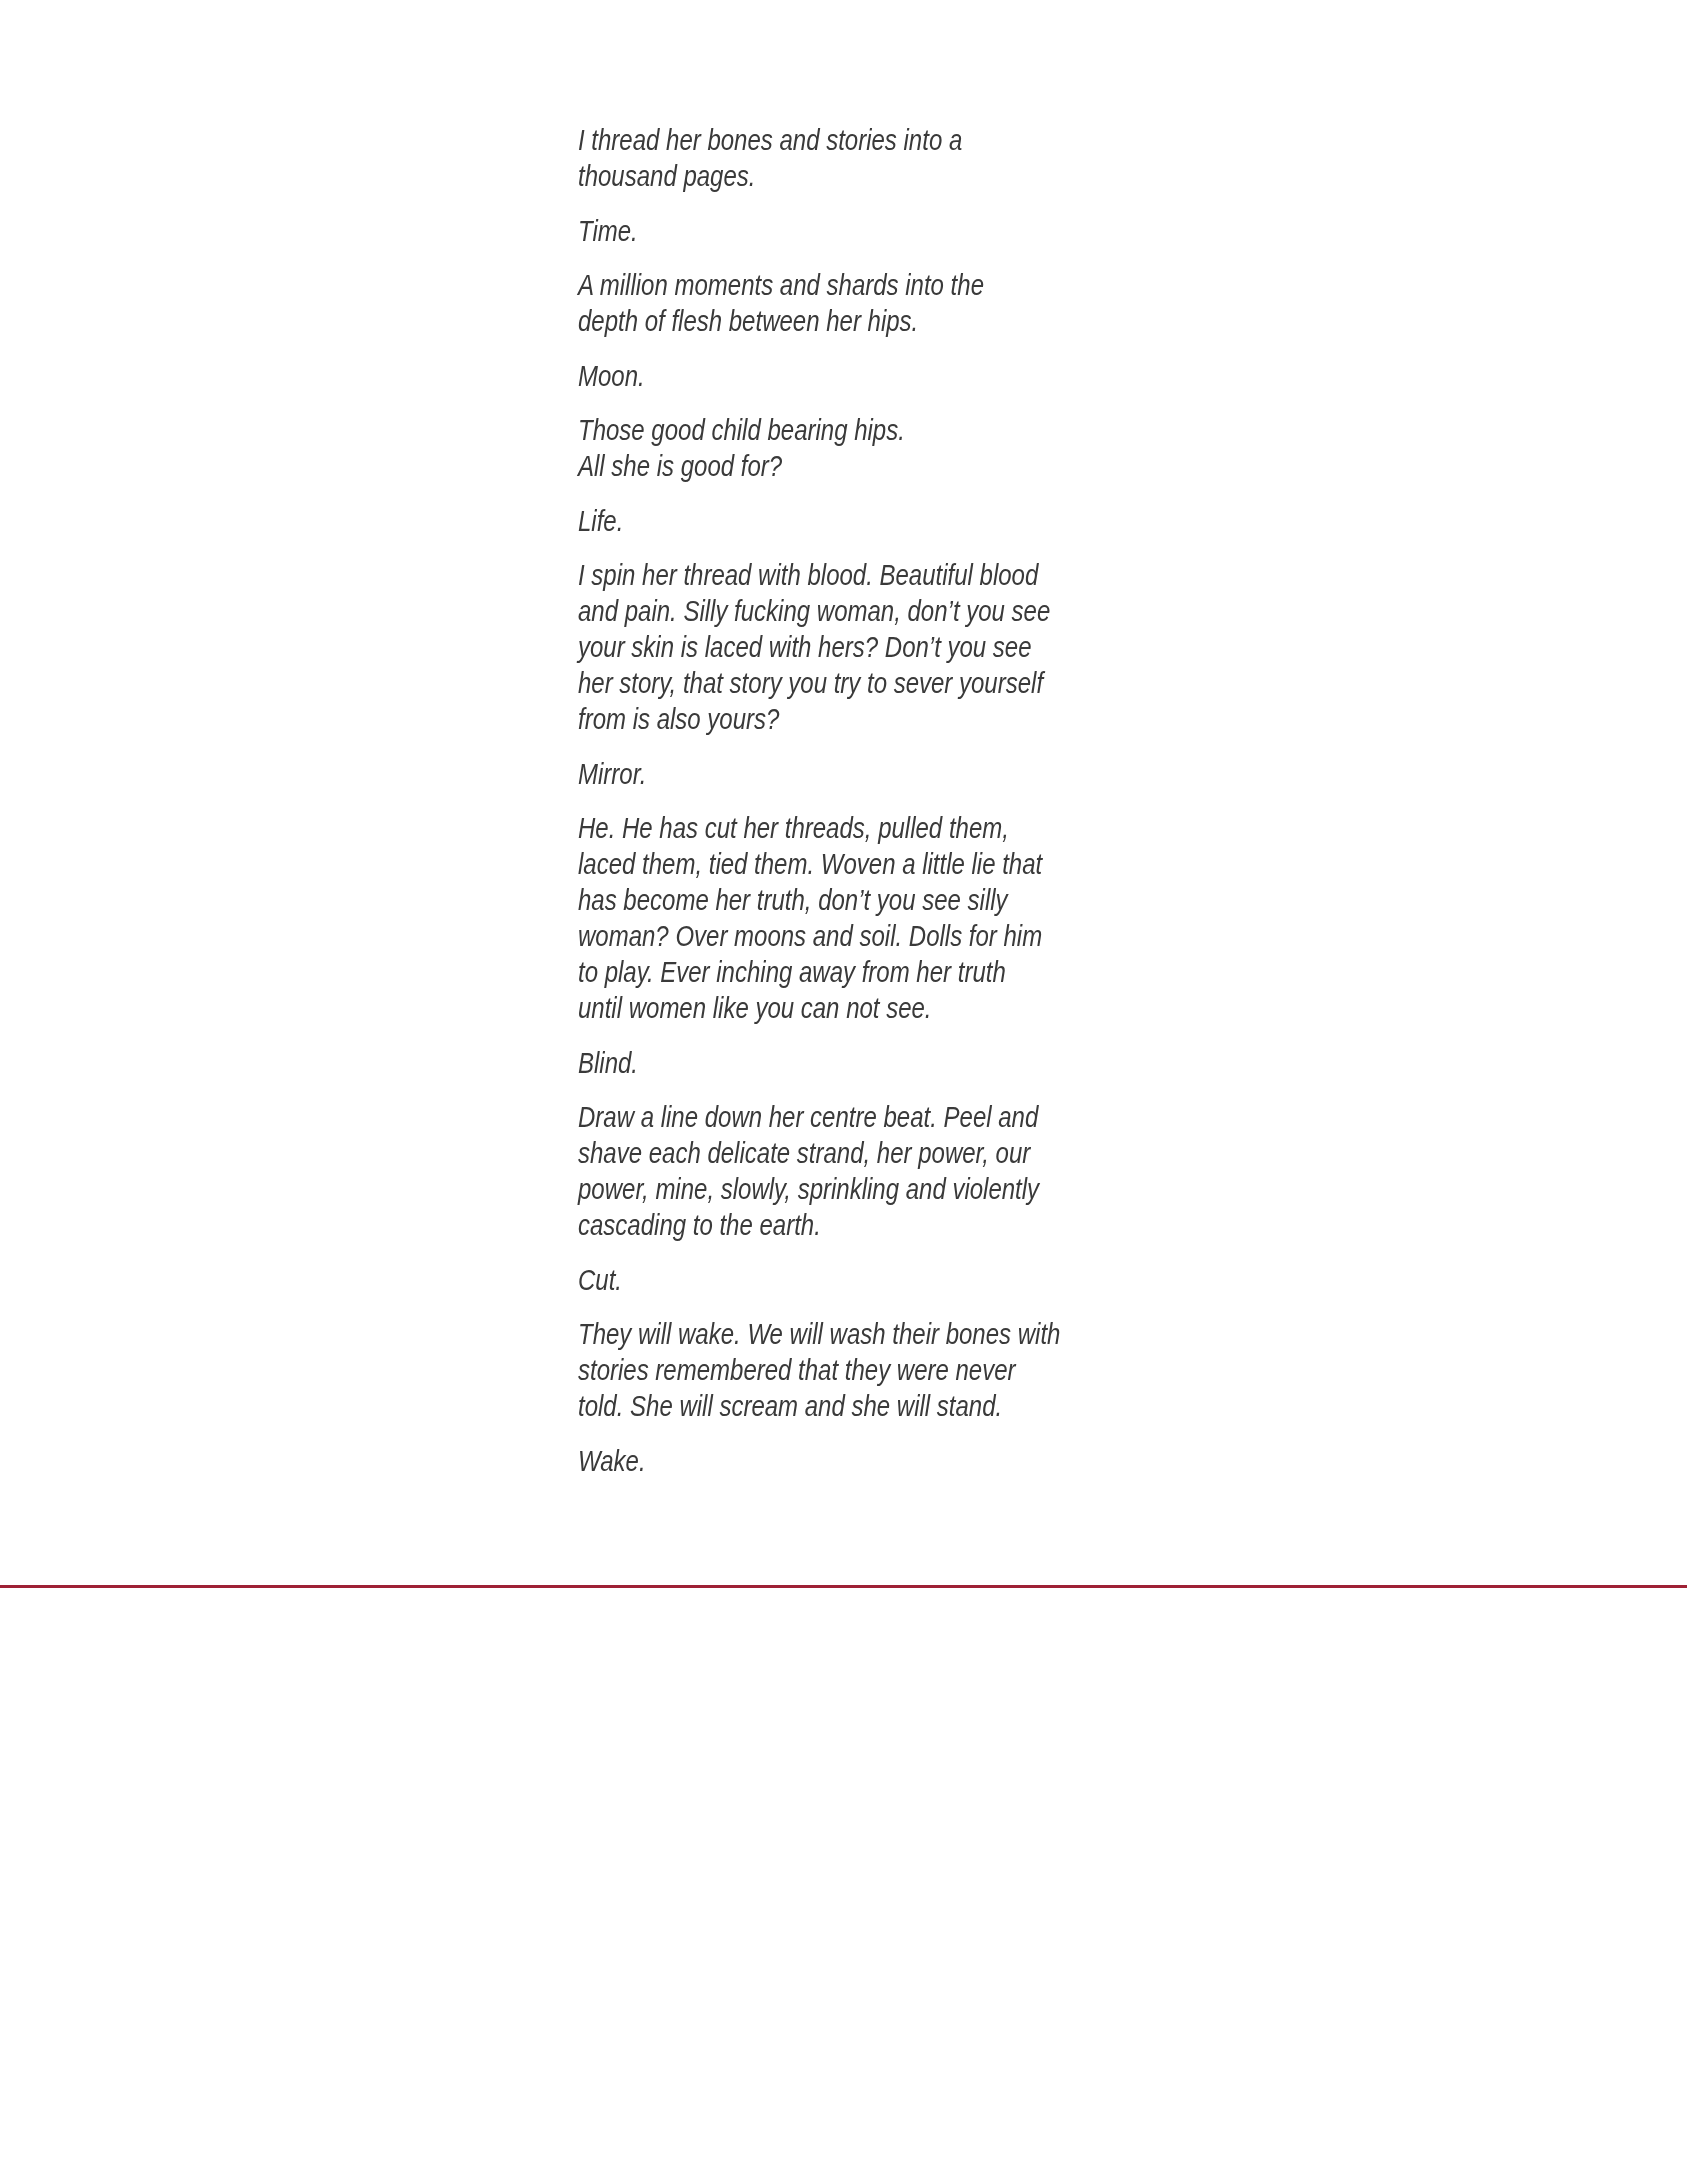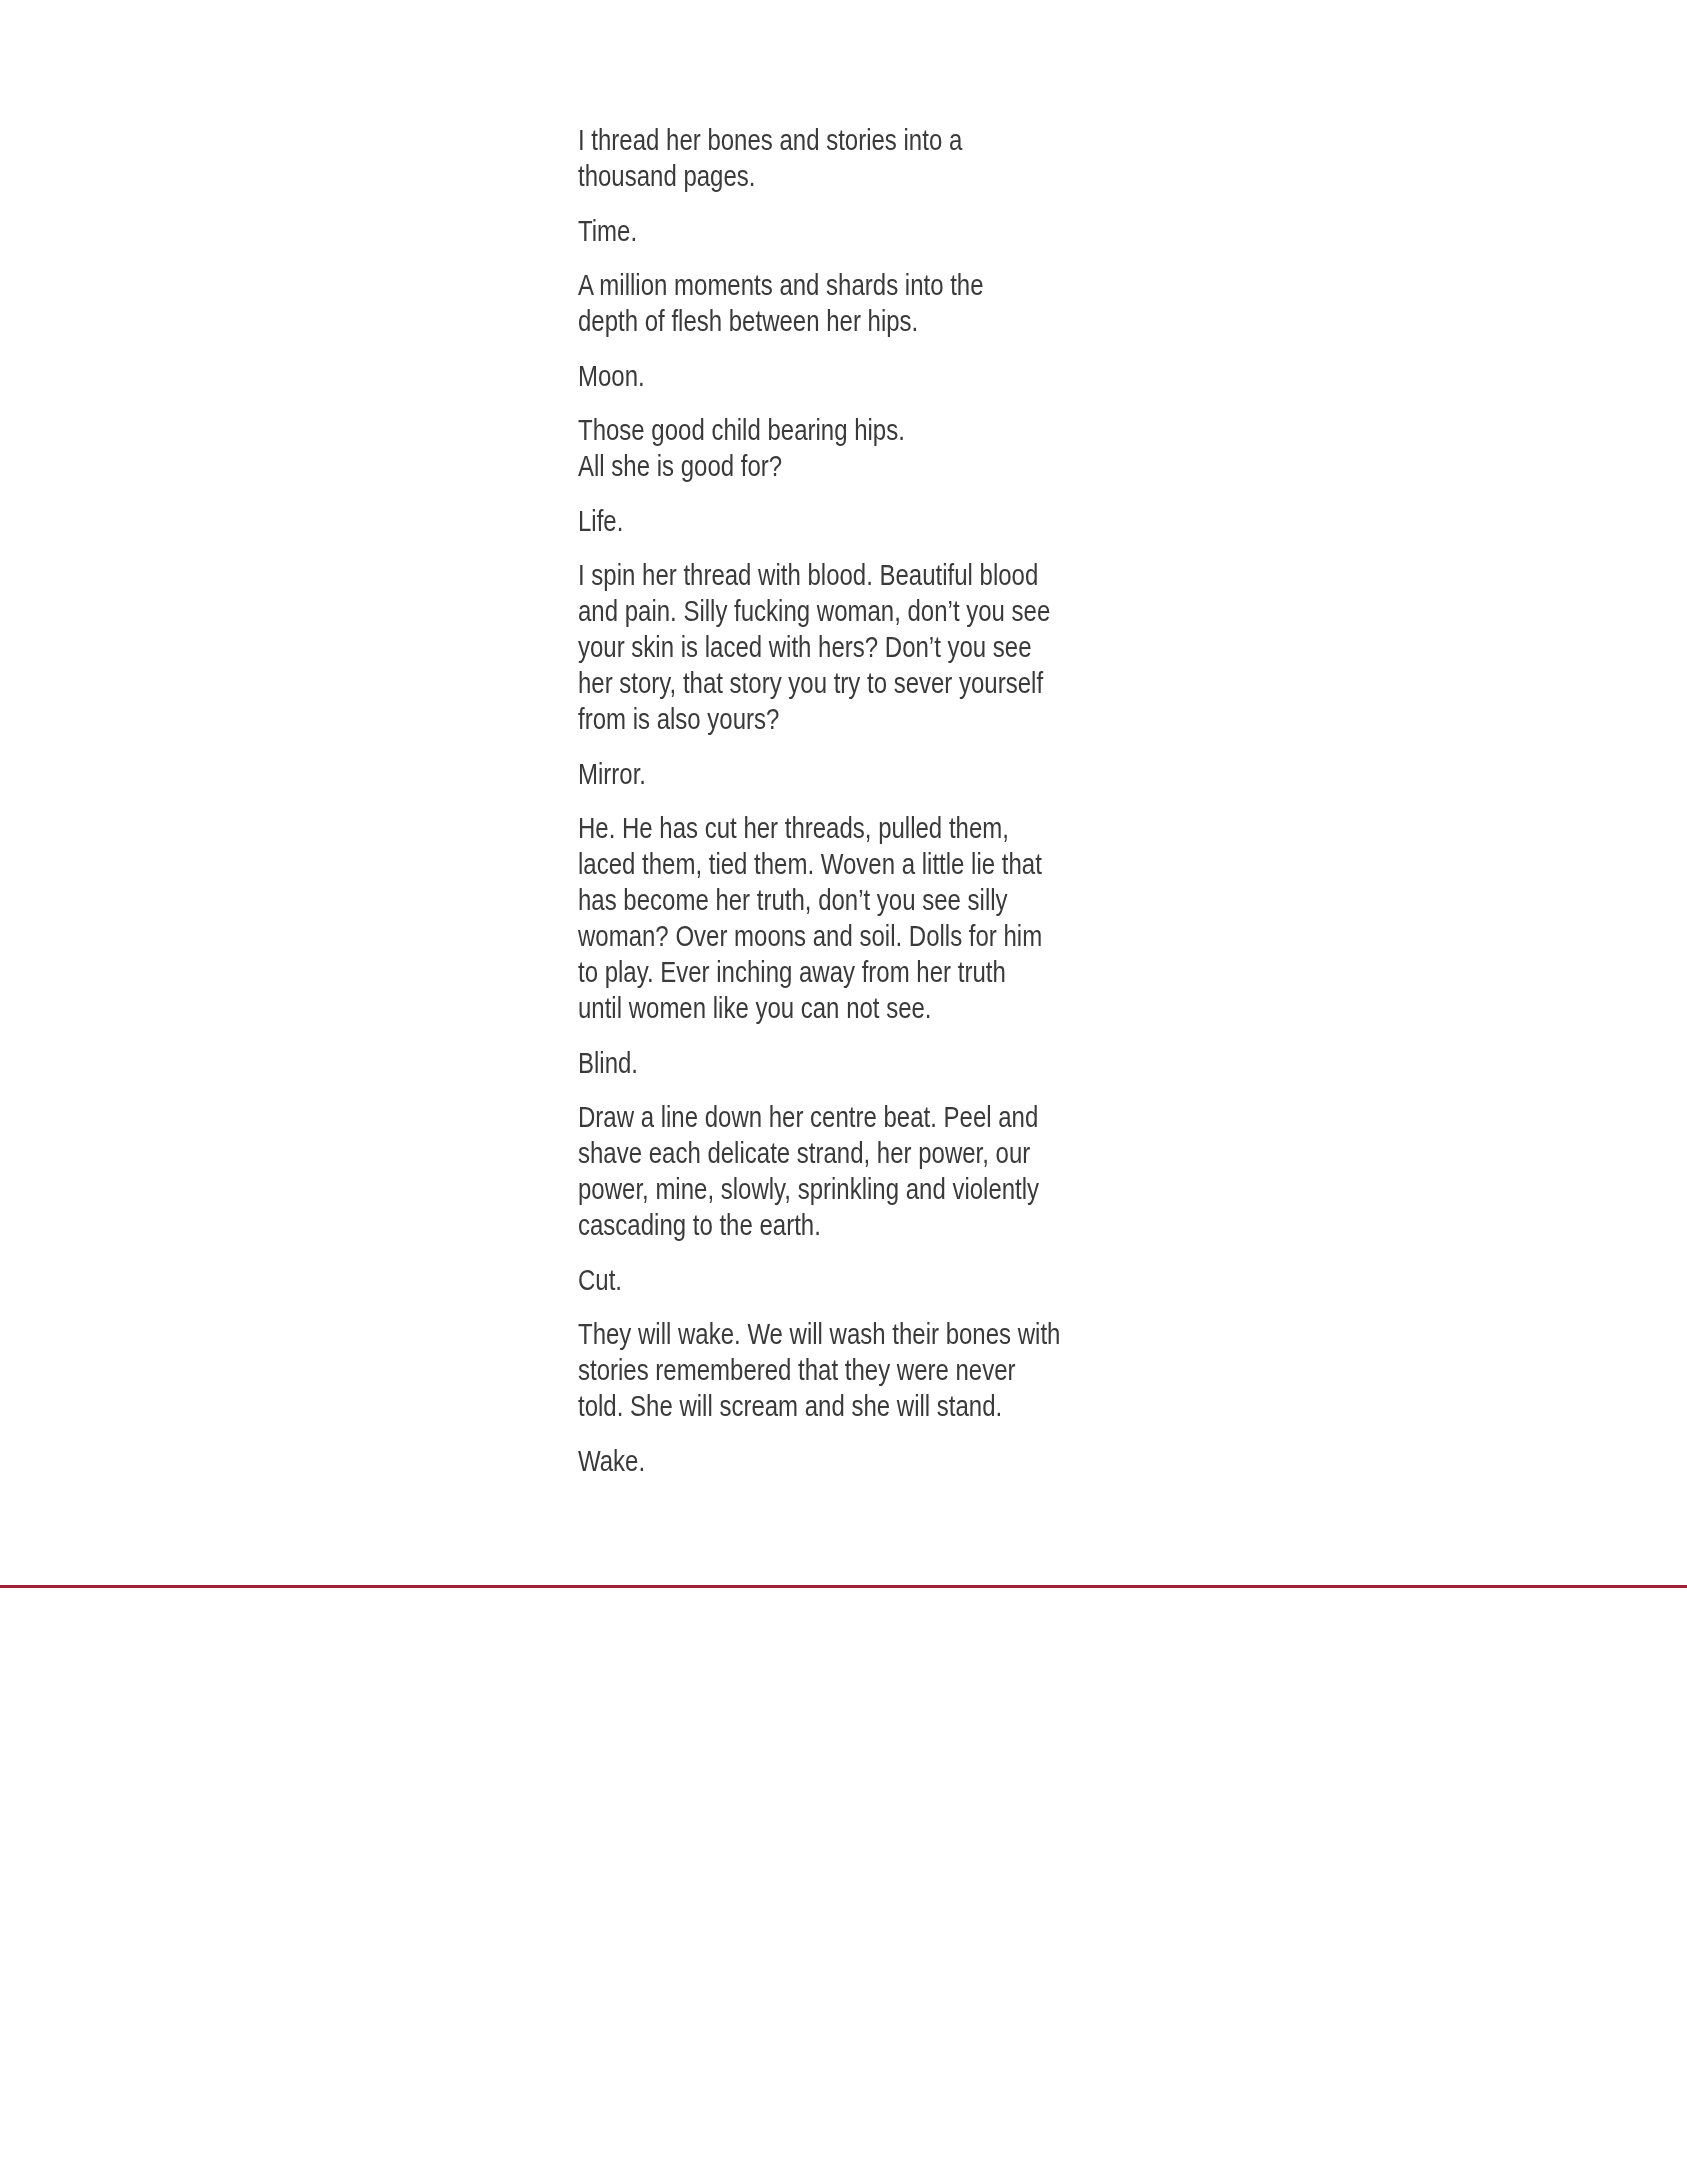--- a/index.html
+++ b/index.html
@@ -10,20 +10,21 @@
     width: 1687px;
     height: 2183px;
     position: relative;
     background: var(--page-bg, #ffffff);
     font-family: "Liberation Sans", "DejaVu Sans", sans-serif;
     overflow: hidden;
   }
   .page {
     position: absolute;
     inset: 0;
+    font-style: italic;
   }
   .poem {
     position: absolute;
     left: 578px;
     top: 122px;
     width: 728px;
     transform: scaleX(0.8);
     transform-origin: 0 0;
     color: var(--text-color, #3a3a3a);
     font-size: 30px;

